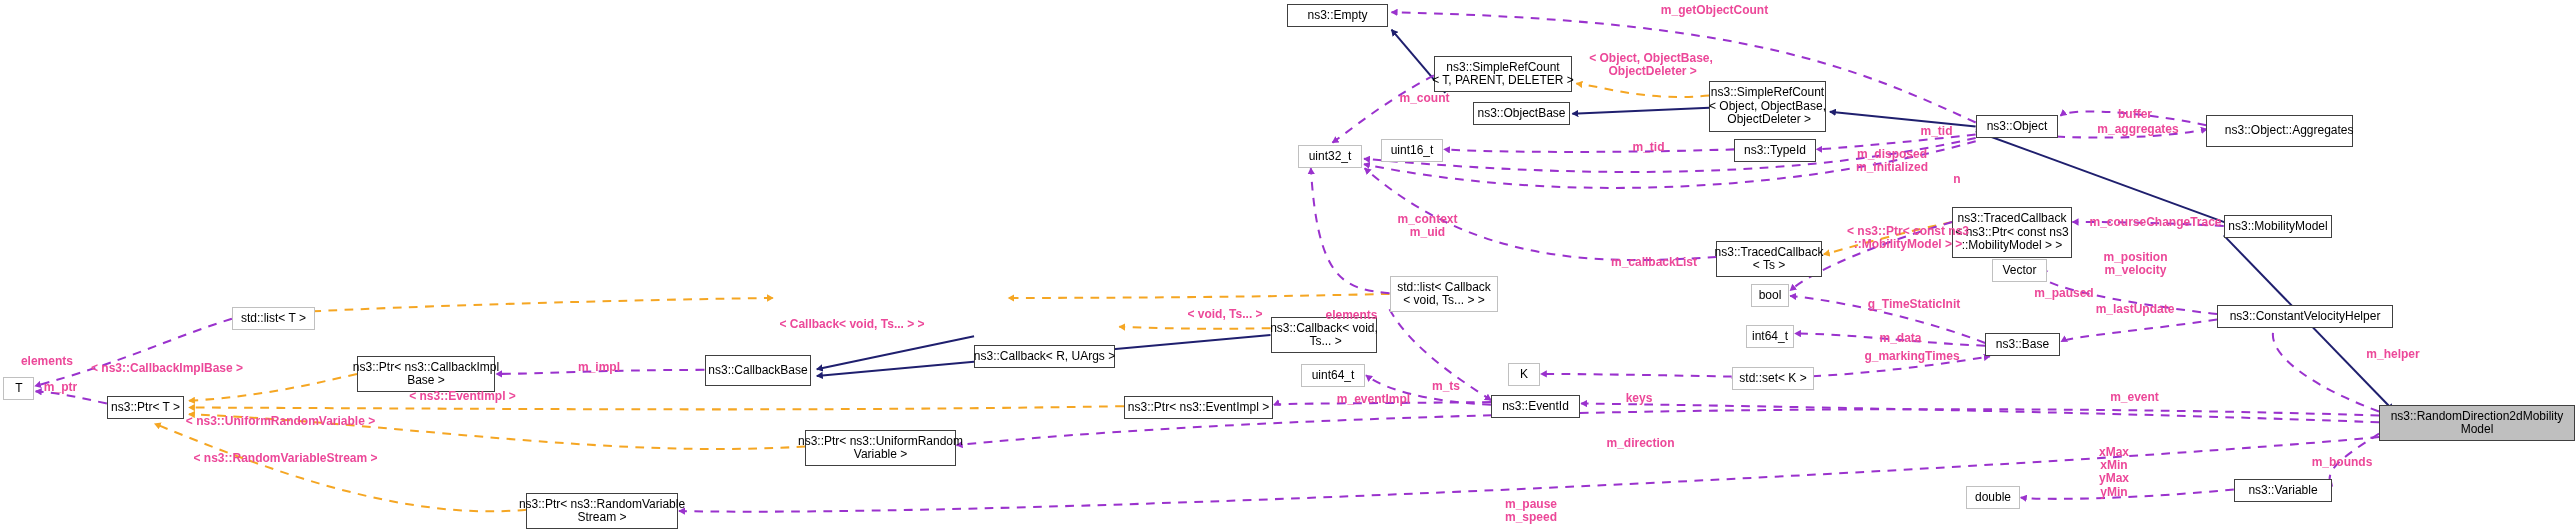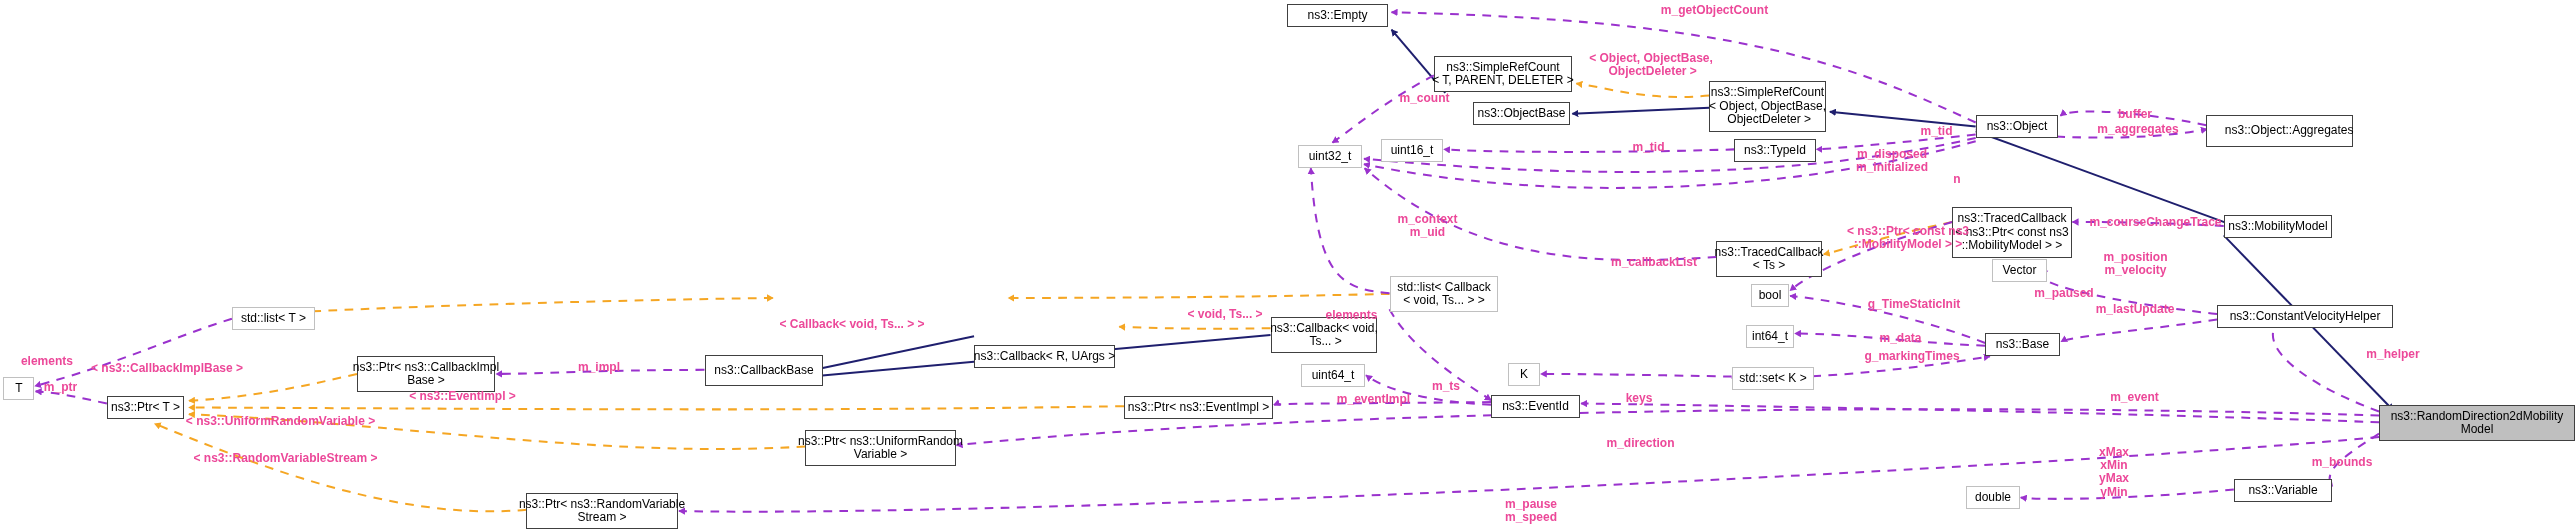--- a/index.html
+++ b/index.html
@@ -149,21 +149,21 @@
       <div class="node n-solid" style="left: 2217px; top: 305px; width: 176px; height: 23px;">ns3::ConstantVelocityHelper</div>
       <div class="node n-light" style="left: 1746px; top: 325px; width: 48px; height: 23px;">int64_t</div>
       <div class="node n-solid" style="left: 1985px; top: 333px; width: 75px; height: 23px;">ns3::Base</div>
       <div class="node n-solid" style="left: 974px; top: 324px; width: 141px; height: 23px; margin-top: 21px;">ns3::Callback&lt; R, UArgs &gt;</div>
       <div class="node n-solid" style="left: 1271px; top: 317px; width: 106px; height: 36px;">ns3::Callback&lt; void,
  Ts... &gt;</div>
       <div class="node n-solid" style="left: 107px; top: 396px; width: 77px; height: 23px;">ns3::Ptr&lt; T &gt;</div>
       <div class="node n-light" style="left: 3.4px; top: 377px; width: 31px; height: 23px;">T</div>
       <div class="node n-solid" style="left: 357px; top: 356px; width: 138px; height: 36px;">ns3::Ptr&lt; ns3::CallbackImpl
 Base &gt;</div>
-      <div class="node n-solid" style="left: 705px; top: 355px; width: 118px; height: 31px;">ns3::CallbackBase</div>
+      <div class="node n-solid" style="left: 705px; top: 355px; width: 106px; height: 31px;">ns3::CallbackBase</div>
       <div class="node n-light" style="left: 1301px; top: 364px; width: 64px; height: 23px;">uint64_t</div>
       <div class="node n-light" style="left: 1508px; top: 363px; width: 32px; height: 23px;">K</div>
       <div class="node n-light" style="left: 1732px; top: 367px; width: 82px; height: 23px;">std::set&lt; K &gt;</div>
       <div class="node n-solid" style="left: 1124px; top: 396px; width: 149px; height: 23px;">ns3::Ptr&lt; ns3::EventImpl &gt;</div>
       <div class="node n-solid" style="left: 1491px; top: 395px; width: 89px; height: 23px;">ns3::EventId</div>
       <div class="node n-focus" style="left: 2379px; top: 405px; width: 196px; height: 36px;">ns3::RandomDirection2dMobility
 Model</div>
       <div class="node n-solid" style="left: 805px; top: 430px; width: 151px; height: 36px;">ns3::Ptr&lt; ns3::UniformRandom
 Variable &gt;</div>
       <div class="node n-light" style="left: 1966px; top: 486px; width: 54px; height: 23px;">double</div>

